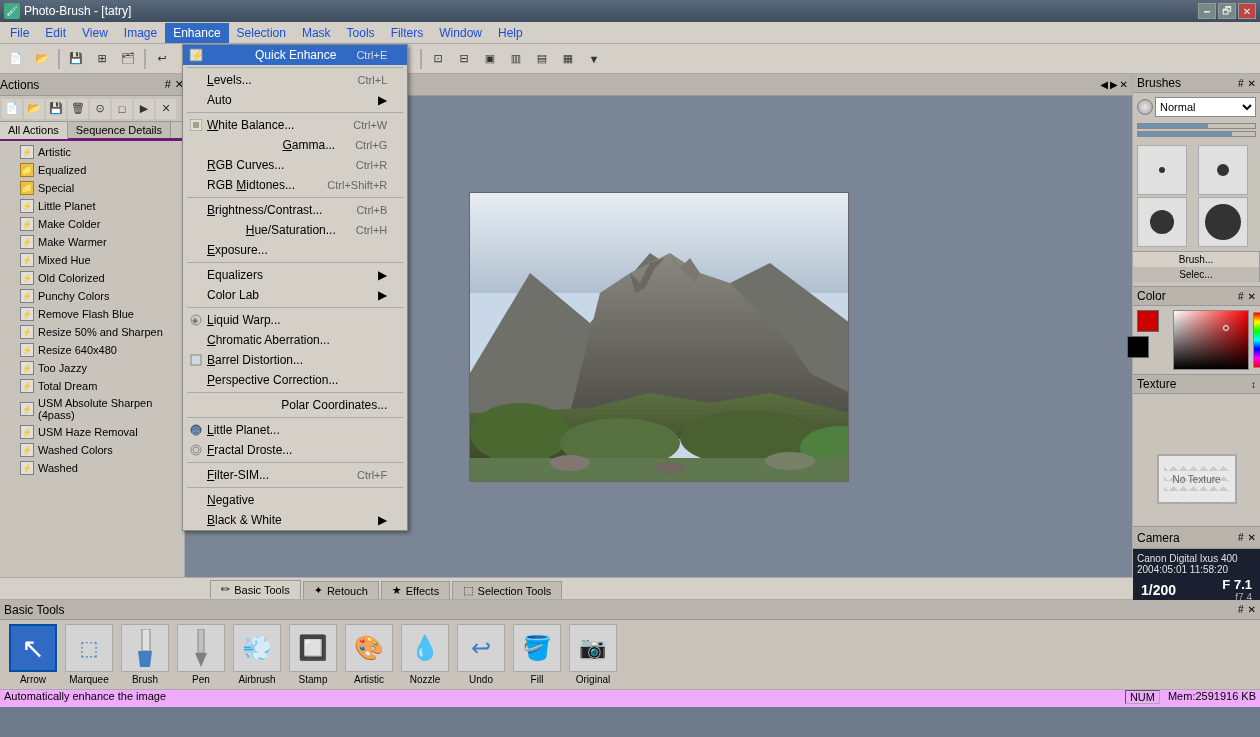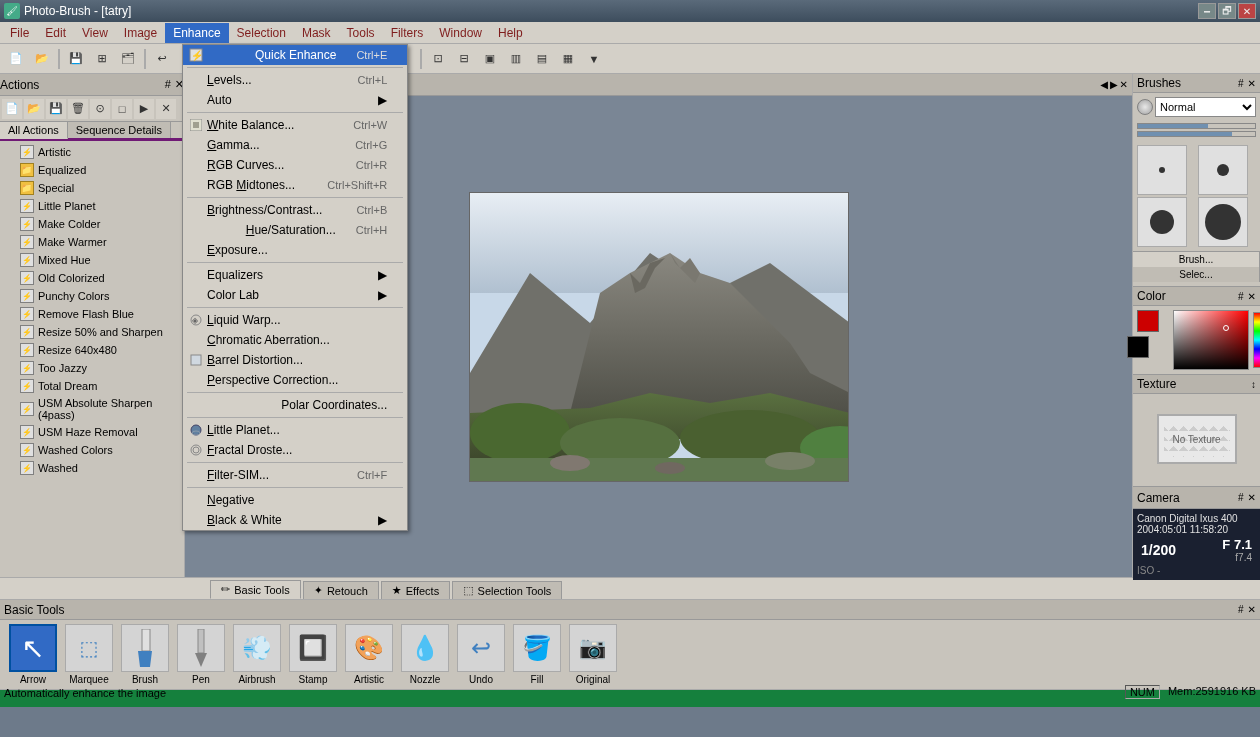--- a/index.html
+++ b/index.html
@@ -8,21 +8,21 @@
     
     #title-bar { height: 22px; background: linear-gradient(to bottom, #5a6a7a, #3d4d5d); display: flex; align-items: center; justify-content: space-between; padding: 0 4px; color: #fff; font-size: 12px; }
     #title-bar-left { display: flex; align-items: center; gap: 4px; }
     #title-bar-icon { width: 16px; height: 16px; background: #4a8; border-radius: 2px; display: flex; align-items: center; justify-content: center; font-size: 9px; color: #fff; }
     #title-bar-buttons { display: flex; gap: 2px; }
     .title-btn { width: 18px; height: 16px; background: #788; border: 1px solid #999; display: flex; align-items: center; justify-content: center; font-size: 10px; cursor: pointer; color: #eee; }
     .title-btn.close-btn { background: #b44; }
 
     
     #menu-bar { height: 22px; background: #d4d0c8; display: flex; align-items: center; padding: 0 2px; border-bottom: 1px solid #aaa; }
-    .menu-item { padding: 2px 8px; font-size: 12px; color: #7f1d1d; cursor: pointer; height: 20px; display: flex; align-items: center; }
+    .menu-item { padding: 2px 8px; font-size: 12px; color: #1d4ed8; cursor: pointer; height: 20px; display: flex; align-items: center; }
     .menu-item:hover, .menu-item.active { background: #0078d7; color: #fff; }
     .menu-item.active { background: #316AC5; color: #fff; }
 
     
     #toolbar { height: 30px; background: #d4d0c8; display: flex; align-items: center; padding: 2px 4px; border-bottom: 1px solid #aaa; gap: 2px; }
     .toolbar-btn { width: 24px; height: 24px; background: #d4d0c8; border: 1px solid transparent; display: flex; align-items: center; justify-content: center; cursor: pointer; font-size: 11px; color: #333; }
     .toolbar-sep { width: 2px; height: 20px; background: #aaa; margin: 0 2px; }
 
     
     #left-panel { width: 185px; background: #c8c4bc; border-right: 1px solid #aaa; display: flex; flex-direction: column; }
@@ -64,21 +64,21 @@
     .brush-tab { flex: 1; padding: 2px 4px; font-size: 10px; cursor: pointer; text-align: center; background: #c0bcb4; border-right: 1px solid #999; }
     .brush-tab.active { background: #d4d0c8; }
 
     
     #color-header { background: #b8b4ac; padding: 2px 4px; display: flex; align-items: center; justify-content: space-between; border-bottom: 1px solid #999; border-top: 1px solid #999; height: 22px; margin-top: 4px; }
     #color-display { padding: 4px; display: flex; gap: 4px; }
     #fg-color { width: 22px; height: 22px; background: #cc0000; border: 1px solid #666; cursor: pointer; }
     #bg-color { width: 22px; height: 22px; background: #000000; border: 1px solid #666; cursor: pointer; margin-top: 4px; margin-left: -10px; }
 
     #texture-header { background: #b8b4ac; padding: 2px 4px; display: flex; align-items: center; justify-content: space-between; border-bottom: 1px solid #999; border-top: 1px solid #999; height: 22px; }
-    #texture-display { padding: 20px; display: flex; justify-content: center; }
+    #texture-display { padding: 20px; display: flex; justify-content: center; margin-top: 40px; }
     #texture-box { width: 80px; height: 50px; background: #e8e8e8; border: 2px solid #aaa; display: flex; align-items: center; justify-content: center; position: relative; }
     #texture-box::before { content: ''; position: absolute; top: 5px; left: 5px; right: 5px; bottom: 5px; background: linear-gradient(45deg, #ccc 25%, transparent 25%), linear-gradient(-45deg, #ccc 25%, transparent 25%); background-size: 10px 10px; }
     #no-texture-label { font-size: 10px; color: #666; position: relative; z-index: 1; }
 
     
     #camera-section { border-top: 1px solid #999; margin-top: 2px; }
     #camera-header { background: #b8b4ac; padding: 2px 4px; display: flex; align-items: center; justify-content: space-between; border-bottom: 1px solid #999; height: 22px; }
     #camera-info { padding: 4px; background: #1a2030; color: #e0e0e0; font-size: 10px; }
     #camera-settings { display: flex; align-items: center; justify-content: space-between; padding: 2px 4px; }
 
@@ -90,21 +90,21 @@
     
     #bottom-panel { height: 90px; background: #c8c4bc; border-top: 1px solid #aaa; display: flex; flex-direction: column; }
     #bottom-panel-header { height: 22px; background: #b8b4ac; display: flex; align-items: center; justify-content: space-between; padding: 0 4px; border-bottom: 1px solid #999; }
     #bottom-panel-tools { display: flex; align-items: center; padding: 4px 8px; gap: 6px; flex: 1; }
     .tool-item { display: flex; flex-direction: column; align-items: center; gap: 2px; cursor: pointer; min-width: 50px; }
     .tool-icon { width: 48px; height: 48px; background: #d4d4d4; border: 1px solid #aaa; display: flex; align-items: center; justify-content: center; font-size: 22px; }
     .tool-icon.active { background: #316AC5; border: 2px solid #0050a0; }
     .tool-label { font-size: 10px; color: #000; text-align: center; }
 
     
-    #status-bar { height: 18px; background: #15803d; border-top: 1px solid #aaa; display: flex; align-items: flex-end; padding: 8px 4px; font-size: 11px; justify-content: space-between; }
+    #status-bar { height: 18px; background: #f0abfc; border-top: 1px solid #aaa; display: flex; align-items: flex-start; padding: 0 4px; font-size: 11px; justify-content: space-between; }
     #status-left { flex: 1; }
     #status-right { display: flex; gap: 8px; }
     #status-num { padding: 0 4px; border: 1px inset #aaa; font-size: 11px; }
     #status-mem { font-size: 11px; }
 
     
     #adjust-menu { position: absolute; top: 44px; left: 182px; background: #d4d0c8; border: 1px solid #888; box-shadow: 2px 2px 4px rgba(0,0,0,0.4); z-index: 1000; min-width: 210px; }
     .menu-dropdown-item { padding: 3px 20px 3px 24px; font-size: 12px; cursor: pointer; display: flex; align-items: center; justify-content: space-between; position: relative; white-space: nowrap; }
     .menu-dropdown-item.highlighted { background: #316AC5; color: #fff; }
     .menu-dropdown-item .shortcut { color: #666; font-size: 11px; margin-left: 20px; }
@@ -580,21 +580,21 @@
         <rect x="0" y="0" width="12" height="12" fill="#e0e0d0" stroke="#888" stroke-width="1"></rect>
         <rect x="3" y="3" width="6" height="6" fill="#a0a090"></rect>
       </svg>
     </span>
     <span style="flex:1;"><span class="underline">W</span>hite Balance...</span>
     <span class="shortcut">Ctrl+W</span>
   </div>
 
   <div class="menu-dropdown-item">
     <span class="check-area"></span>
-    <span style="flex:1;"><span class="underline">G</span>amma...</span>
+    <span style="flex:1;text-align:right;"><span class="underline">G</span>amma...</span>
     <span class="shortcut">Ctrl+G</span>
   </div>
 
   <div class="menu-dropdown-item">
     <span class="check-area"></span>
     <span style="flex:1;"><span class="underline">R</span>GB Curves...</span>
     <span class="shortcut">Ctrl+R</span>
   </div>
 
   <div class="menu-dropdown-item">

